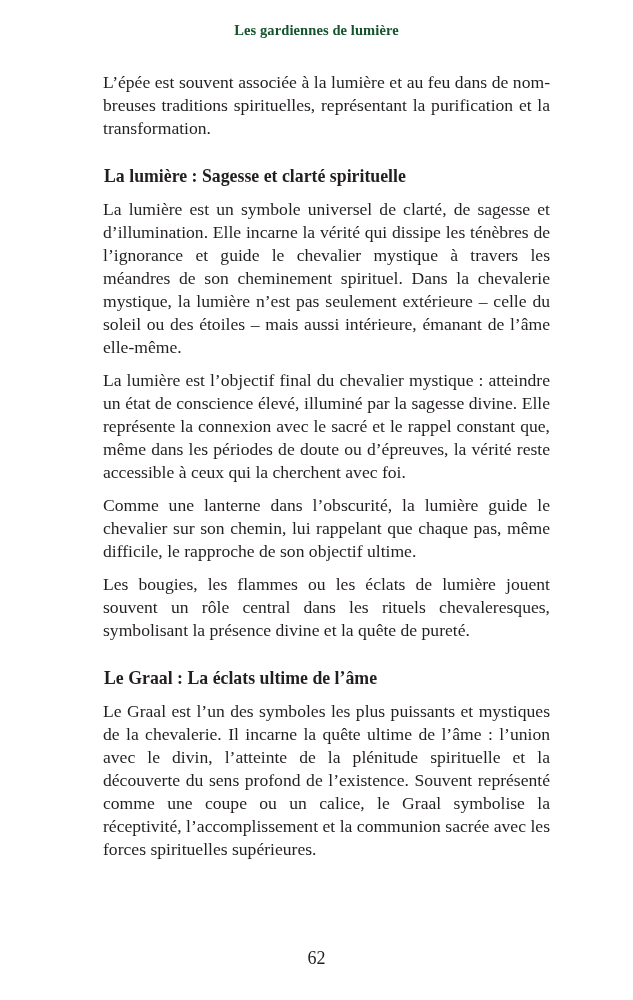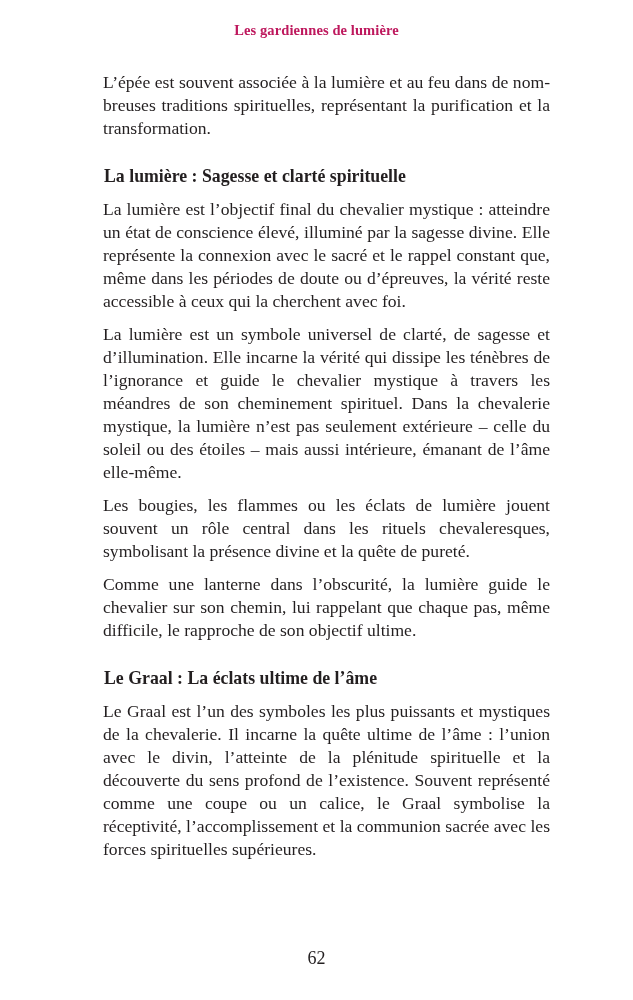--- a/index.html
+++ b/index.html
@@ -4,21 +4,21 @@
 <style>
   html, body { margin: 0; padding: 0; }
   body {
     width: 633px; height: 1000px; background: #ffffff;
     font-family: "Liberation Serif", "DejaVu Serif", serif;
     color: #231f20; position: relative; overflow: hidden;
   }
   .running-head {
     position: absolute; top: 22px; left: 0; width: 633px;
     text-align: center; font-size: 14.5px; font-weight: bold;
-    color: #be185d; letter-spacing: 0.1px;
+    color: #14532d; letter-spacing: 0.1px;
   }
   .content {
     position: absolute; top: 71px; left: 88px; width: 462px;
   }
   p {
     margin: 0 0 10px 15px; font-size: 17.6px; line-height: 23px;
     text-align: justify; hyphens: manual;
   }
   p.last { margin-bottom: 0; font-family: Liberation Serif, serif; }
   h2 {
@@ -33,22 +33,22 @@
 </style>
 </head>
 <body>
 
 <div class="running-head">Les gardiennes de lumière</div>
 
 <div class="content">
   <p>L’épée est souvent associée à la lumière et au feu dans de nom­breuses traditions spirituelles, représentant la purification et la transformation.</p>
 
   <h2>La lumière : Sagesse et clarté spirituelle</h2>
+  <p>La lumière est un symbole universel de clarté, de sagesse et d’illu­mination. Elle incarne la vérité qui dissipe les ténèbres de l’igno­rance et guide le chevalier mystique à travers les méandres de son cheminement spirituel. Dans la chevalerie mystique, la lumière n’est pas seulement extérieure – celle du soleil ou des étoiles – mais aussi intérieure, émanant de l’âme elle-même.</p>
   <p>La lumière est l’objectif final du chevalier mystique : atteindre un état de conscience élevé, illuminé par la sagesse divine. Elle repré­sente la connexion avec le sacré et le rappel constant que, même dans les périodes de doute ou d’épreuves, la vérité reste accessible à ceux qui la cherchent avec foi.</p>
-  <p>La lumière est un symbole universel de clarté, de sagesse et d’illu­mination. Elle incarne la vérité qui dissipe les ténèbres de l’igno­rance et guide le chevalier mystique à travers les méandres de son cheminement spirituel. Dans la chevalerie mystique, la lumière n’est pas seulement extérieure – celle du soleil ou des étoiles – mais aussi intérieure, émanant de l’âme elle-même.</p>
+  <p>Comme une lanterne dans l’obscurité, la lumière guide le chevalier sur son chemin, lui rappelant que chaque pas, même difficile, le rapproche de son objectif ultime.</p>
   <p>Les bougies, les flammes ou les éclats de lumière jouent souvent un rôle central dans les rituels chevaleresques, symbolisant la présence divine et la quête de pureté.</p>
-  <p>Comme une lanterne dans l’obscurité, la lumière guide le chevalier sur son chemin, lui rappelant que chaque pas, même difficile, le rapproche de son objectif ultime.</p>
 
   <h2>Le Graal : La éclats ultime de l’âme</h2>
   <p class="last">Le Graal est l’un des symboles les plus puissants et mystiques de la chevalerie. Il incarne la quête ultime de l’âme : l’union avec le divin, l’atteinte de la plénitude spirituelle et la découverte du sens profond de l’existence. Souvent représenté comme une coupe ou un calice, le Graal symbolise la réceptivité, l’accomplissement et la communion sacrée avec les forces spirituelles supérieures.</p>
 </div>
 
 <div class="page-number">62</div>
 
 </body></html>

